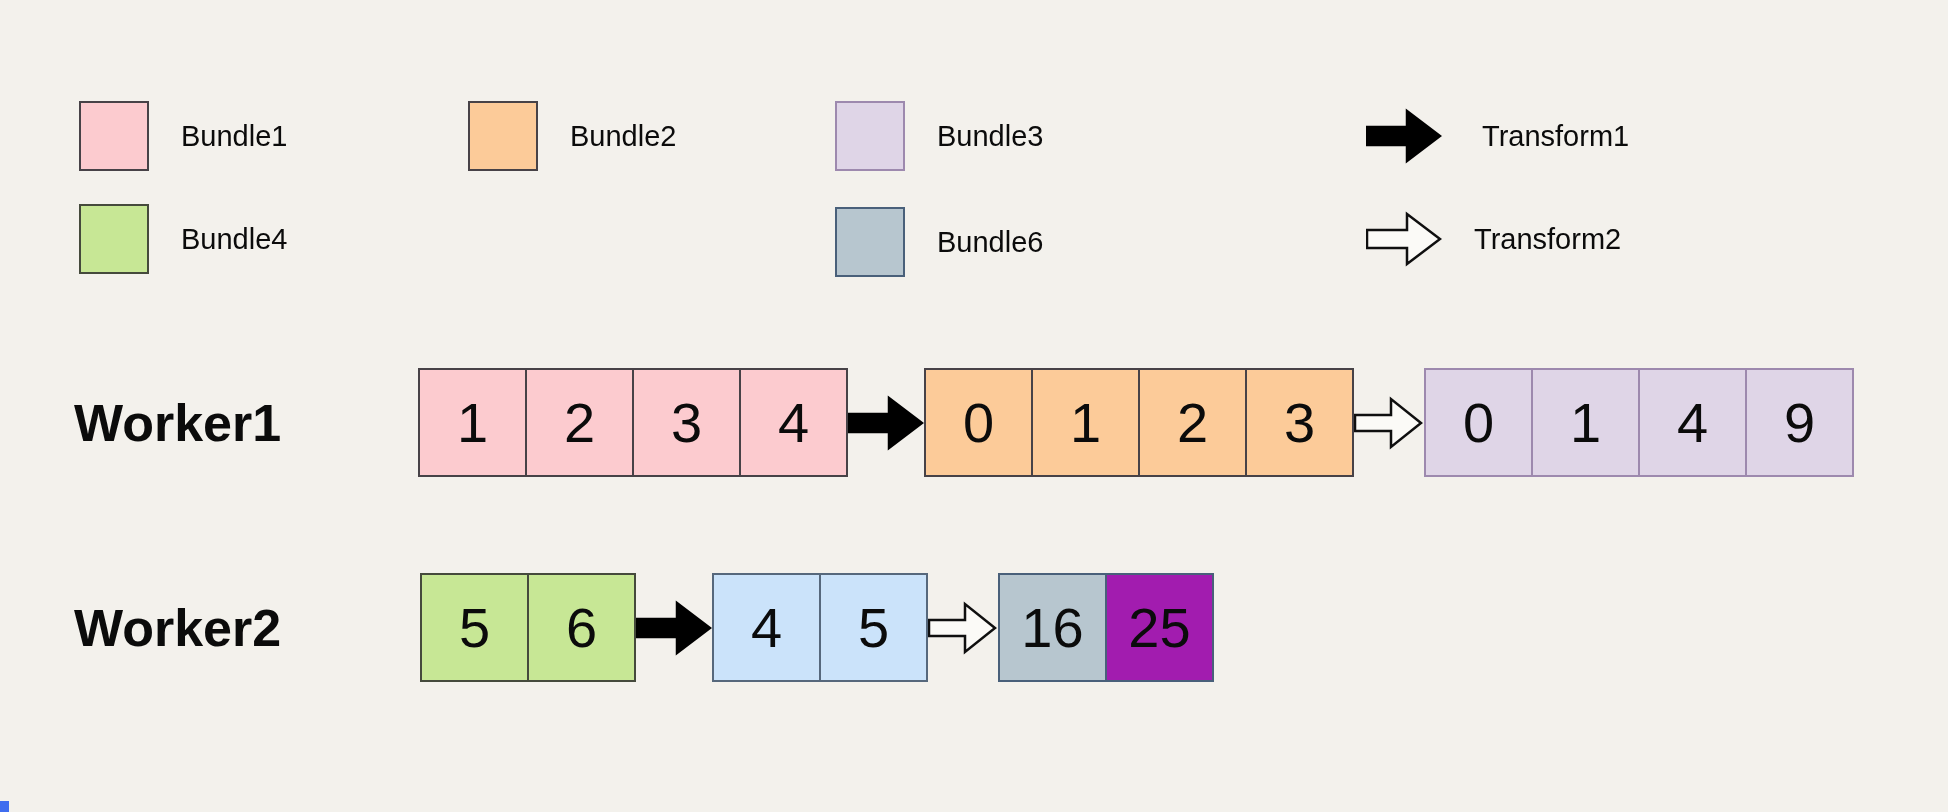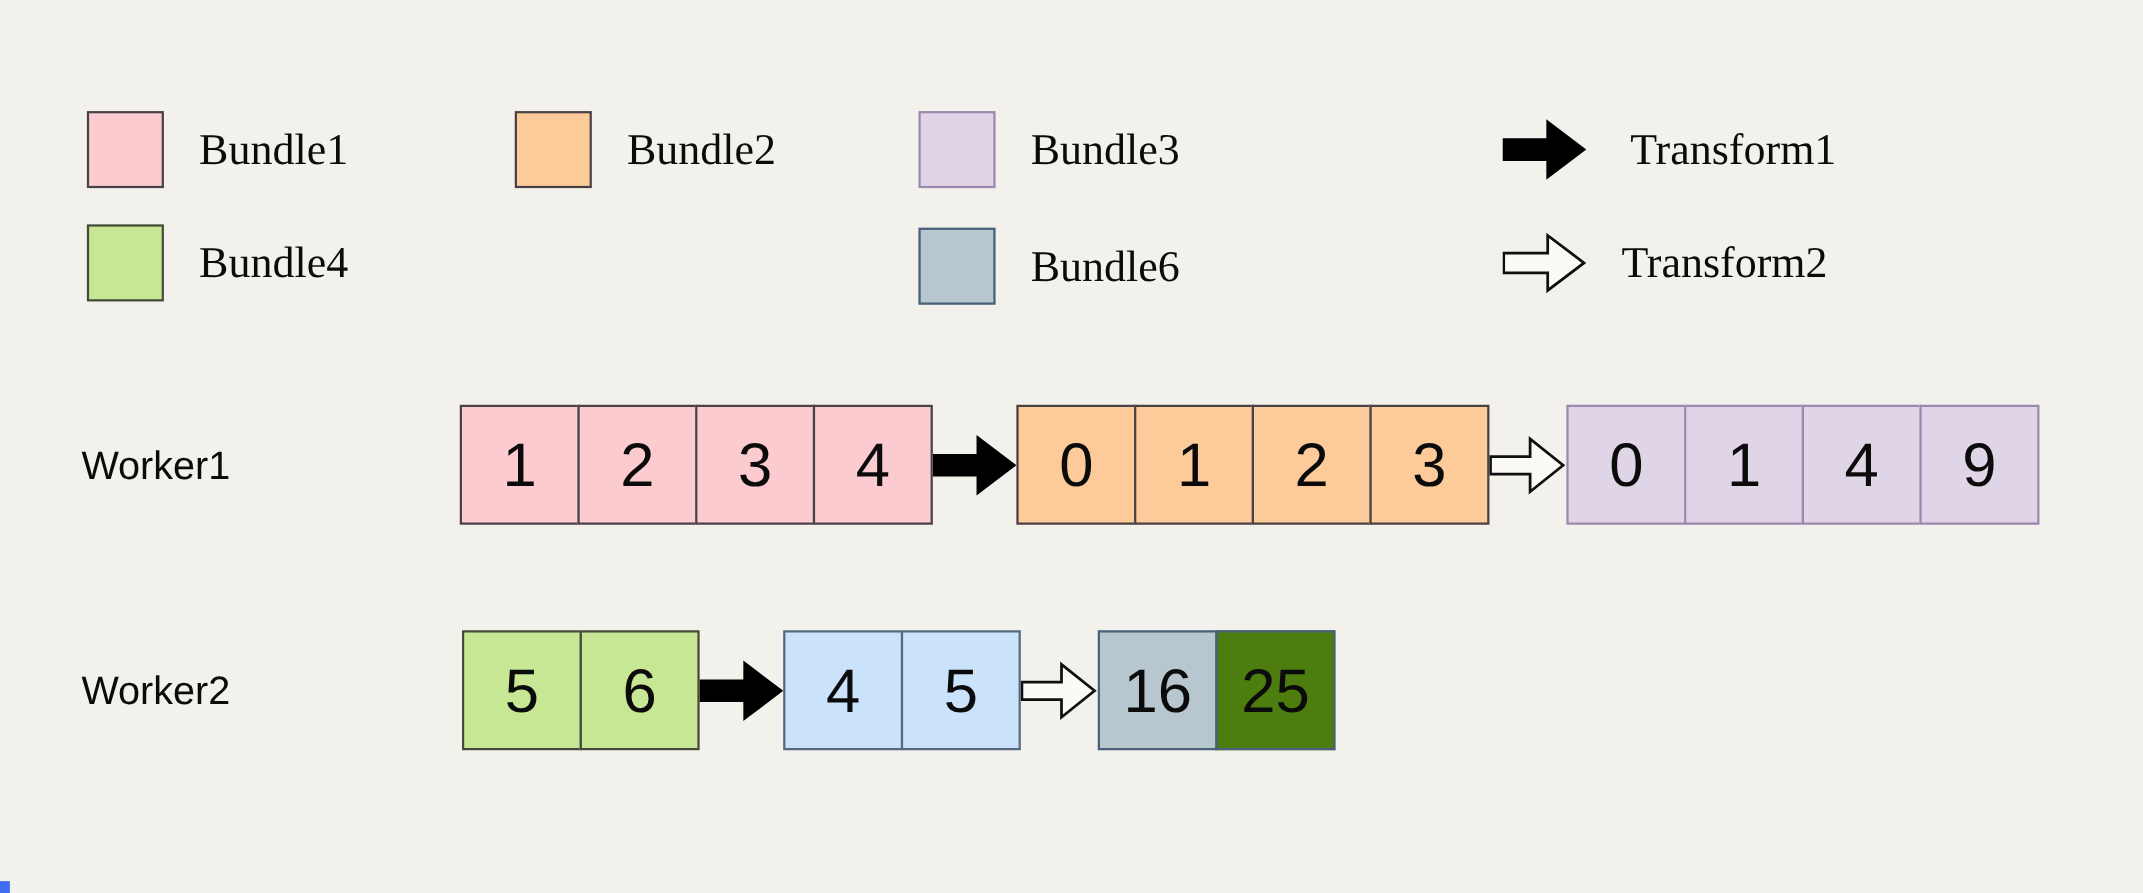--- a/index.html
+++ b/index.html
@@ -19,32 +19,32 @@
     display:flex;align-items:center;
     height:70px;gap:32px;
   }
   .swatch{
     width:66px;height:66px;
     border:2px solid #474247;
     box-sizing:content-box;
     flex:0 0 auto;
   }
   .legend-label{
-    font-size:40px;line-height:1;white-space:nowrap;font-family:Liberation Serif, serif;
+    font-size:29px;line-height:1;white-space:nowrap;
   }
   .legend-arrow{
     width:76px;height:58px;flex:0 0 auto;
     display:flex;align-items:center;justify-content:center;
   }
 
   
   .worker-label{
     position:absolute;left:74px;height:109px;
     display:flex;align-items:center;
-    font-size:36px;line-height:1;white-space:nowrap;
+    font-size:52px;line-height:1;white-space:nowrap;font-weight:bold;
   }
   .worker-row{
     position:absolute;height:109px;
     display:flex;align-items:center;
   }
   .cells{display:flex;}
   .cell{
     width:109px;height:109px;
     box-sizing:border-box;
     border:2px solid #474247;
@@ -152,18 +152,18 @@
         <div class="cell" style="background-color: rgb(203, 227, 250); border-color: rgb(86, 104, 124);">4</div>
         <div class="cell" style="background-color: rgb(203, 227, 250); border-color: rgb(86, 104, 124);">5</div>
       </div>
       <div class="arrow">
         <svg width="70" height="58" viewBox="0 0 70 58">
           <polygon points="1,21 37,21 37,5 67,29 37,53 37,37 1,37" fill="#FBFAF7" stroke="#0F0F0F" stroke-width="2.5" stroke-linejoin="miter"></polygon>
         </svg>
       </div>
       <div class="cells">
         <div class="cell" style="background-color: rgb(183, 198, 207); border-color: rgb(73, 96, 122);">16</div>
-        <div class="cell" style="background-color: #4d7c0f; border-color: rgb(73, 96, 122);">25</div>
+        <div class="cell" style="background-color: #a21caf; border-color: rgb(73, 96, 122);">25</div>
       </div>
     </div>
 
   <div class="corner-mark" style="background-color: rgb(63, 109, 239);"></div>
 </div>
 
 </body></html>

